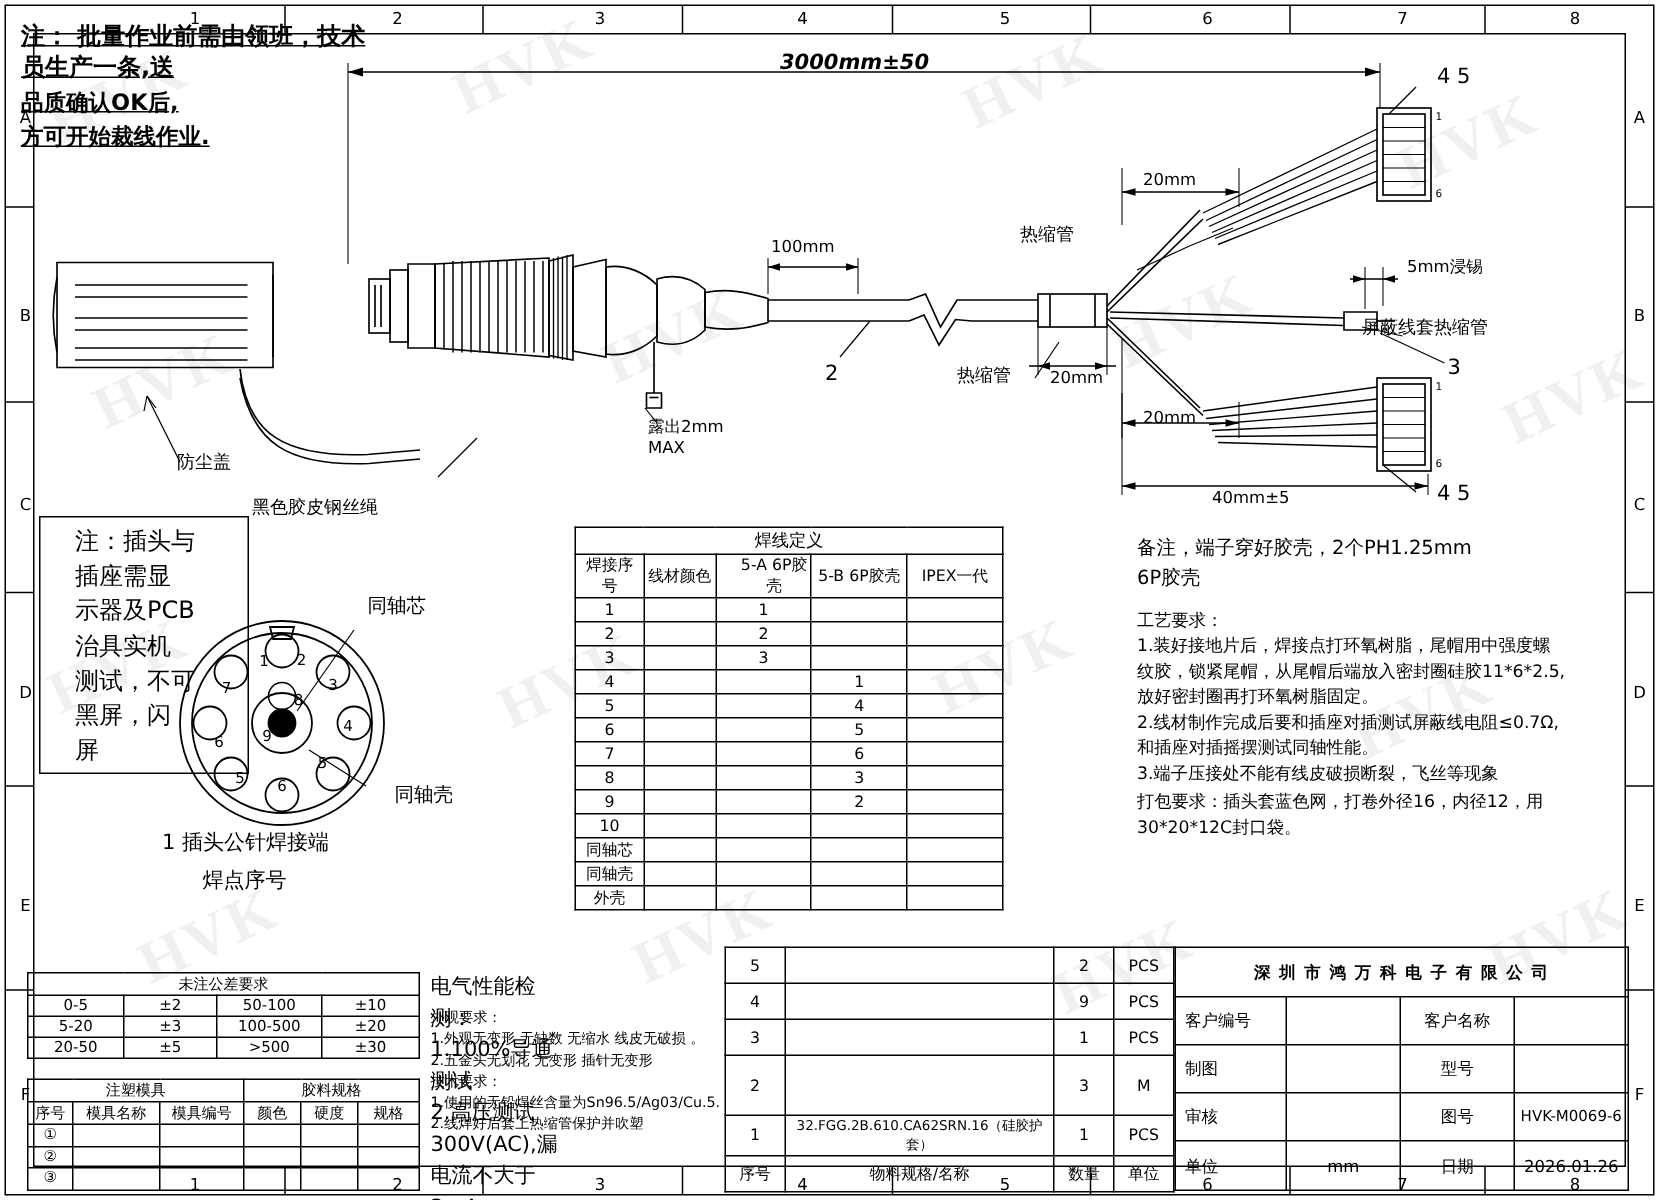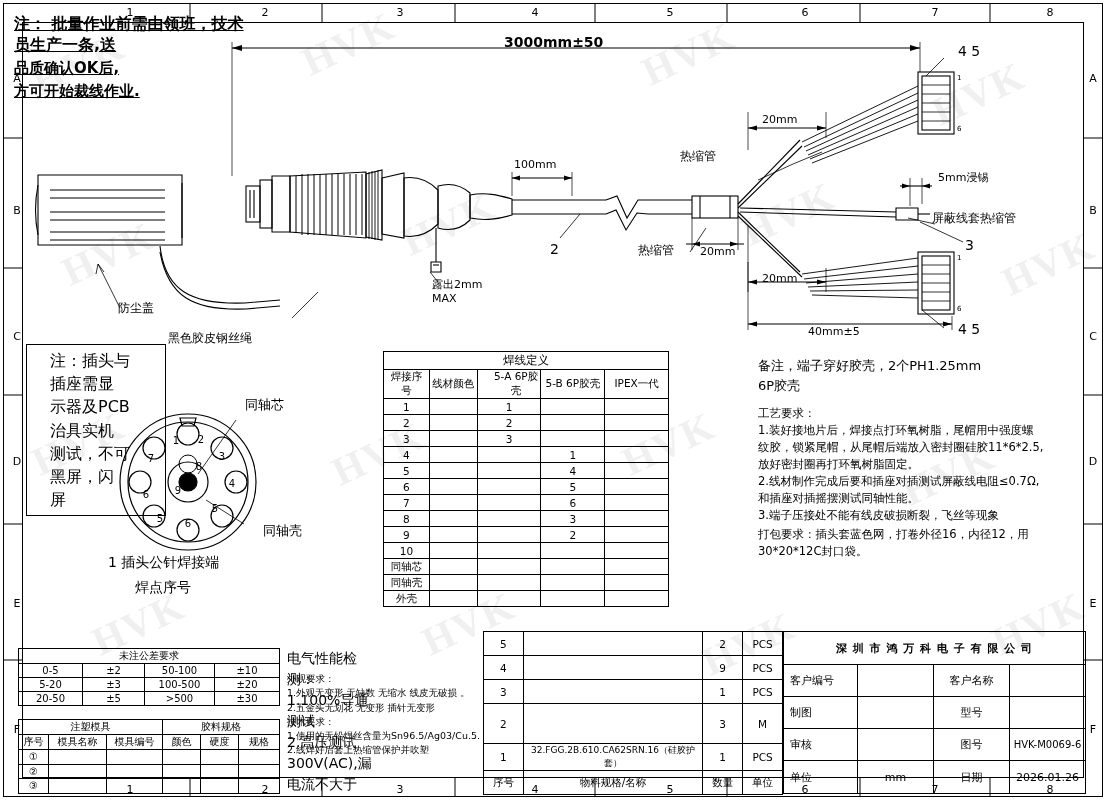--- a/index.html
+++ b/index.html
@@ -353,34 +353,34 @@
       <path d="M963,242 L920,222" stroke-width="0.8"></path>
       <path d="M560,238 L580,214" stroke-width="0.8"></path>
     </g>
 
     <text x="957" y="80" font-size="7" font-family="DejaVu Sans">1</text>
     <text x="957" y="131" font-size="7" font-family="DejaVu Sans">6</text>
     <text x="957" y="260" font-size="7" font-family="DejaVu Sans">1</text>
     <text x="957" y="311" font-size="7" font-family="DejaVu Sans">6</text>
   </svg>
 
-  <div class="t med" style="left:504px; top:33px; font-weight:bold;">3000mm±50</div>
+  <div class="t med" style="left:520px; top:33px; font-weight:bold;font-style:italic;">3000mm±50</div>
   <div class="t sm" style="left:514px; top:158px;">100mm</div>
   <div class="t sm" style="left:762px; top:113px;">20mm</div>
   <div class="t sm" style="left:762px; top:272px;">20mm</div>
   <div class="t sm" style="left:700px; top:245px;">20mm</div>
   <div class="t sm" style="left:808px; top:325px;">40mm±5</div>
   <div class="t sm" style="left:938px; top:171px;">5mm浸锡</div>
   <div class="t med" style="left:958px; top:42px;">4 5</div>
   <div class="t med" style="left:958px; top:320px;">4 5</div>
   <div class="t med" style="left:965px; top:236px;">3</div>
   <div class="t med" style="left:550px; top:240px;">2</div>
   <div class="t" style="left:680px; top:148px;">热缩管</div>
   <div class="t" style="left:638px; top:242px;">热缩管</div>
-  <div class="t" style="left:932px; top:210px;">屏蔽线套热缩管</div>
+  <div class="t" style="left:908px; top:210px;">屏蔽线套热缩管</div>
   <div class="t" style="left:118px; top:300px;">防尘盖</div>
   <div class="t" style="left:168px; top:330px;">黑色胶皮钢丝绳</div>
   <div class="t sm" style="left:432px; top:278px;">露出2mm</div>
   <div class="t sm" style="left:432px; top:292px;">MAX</div>
 
   <div class="boxnote" style="left:26px; top:344px; width:140px;">
     <span style="white-space:pre-line;">注：插头与插座需显
 示器及PCB治具实机
 测试，不可黑屏，闪
 屏</span>

